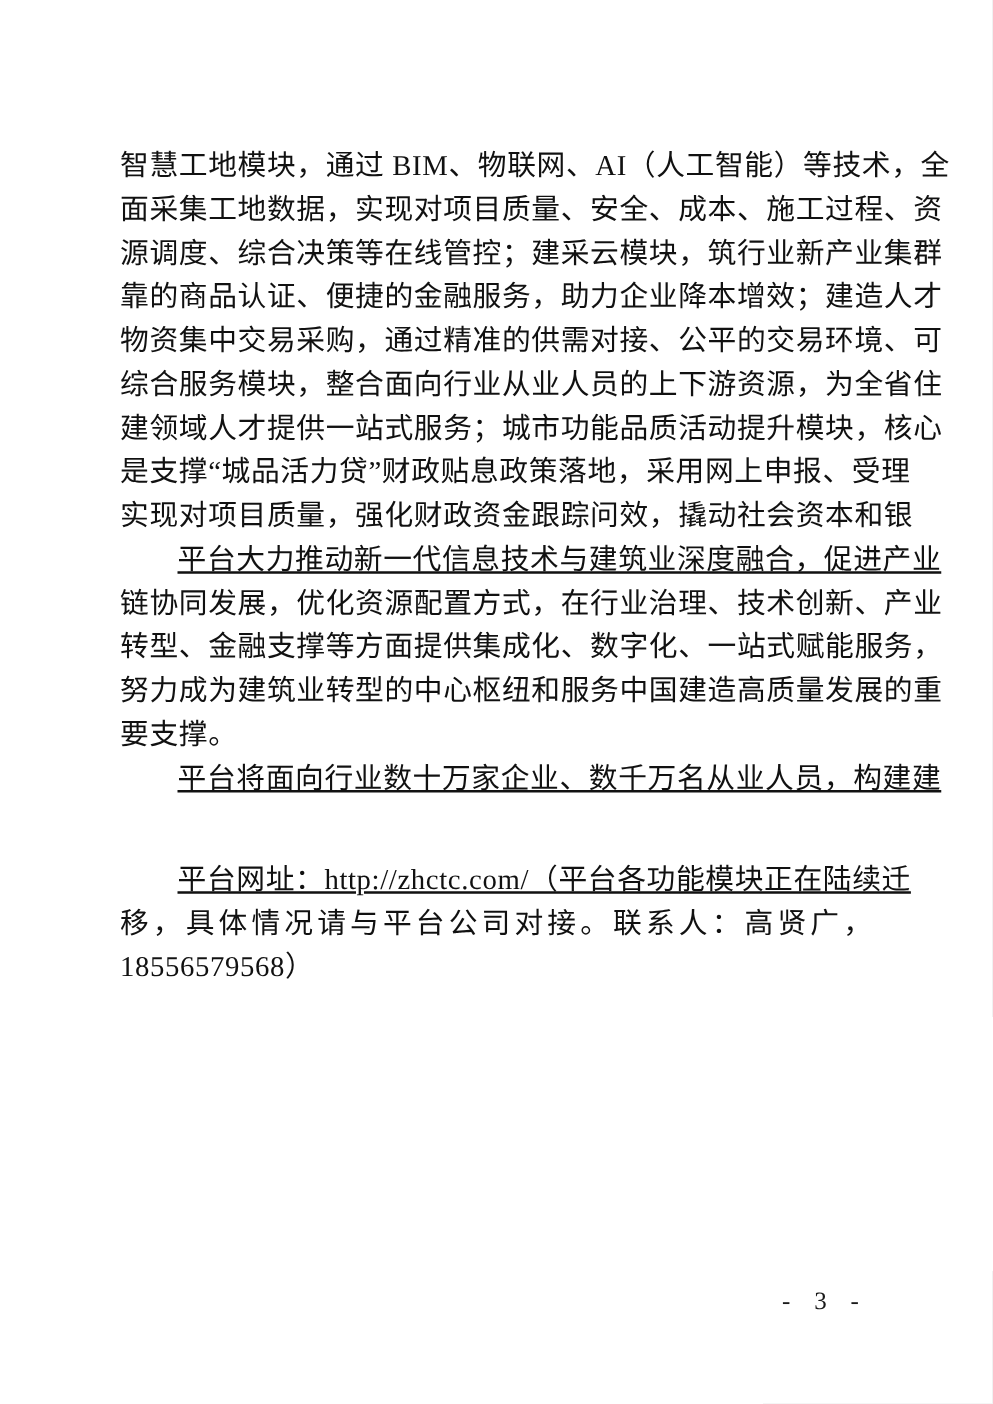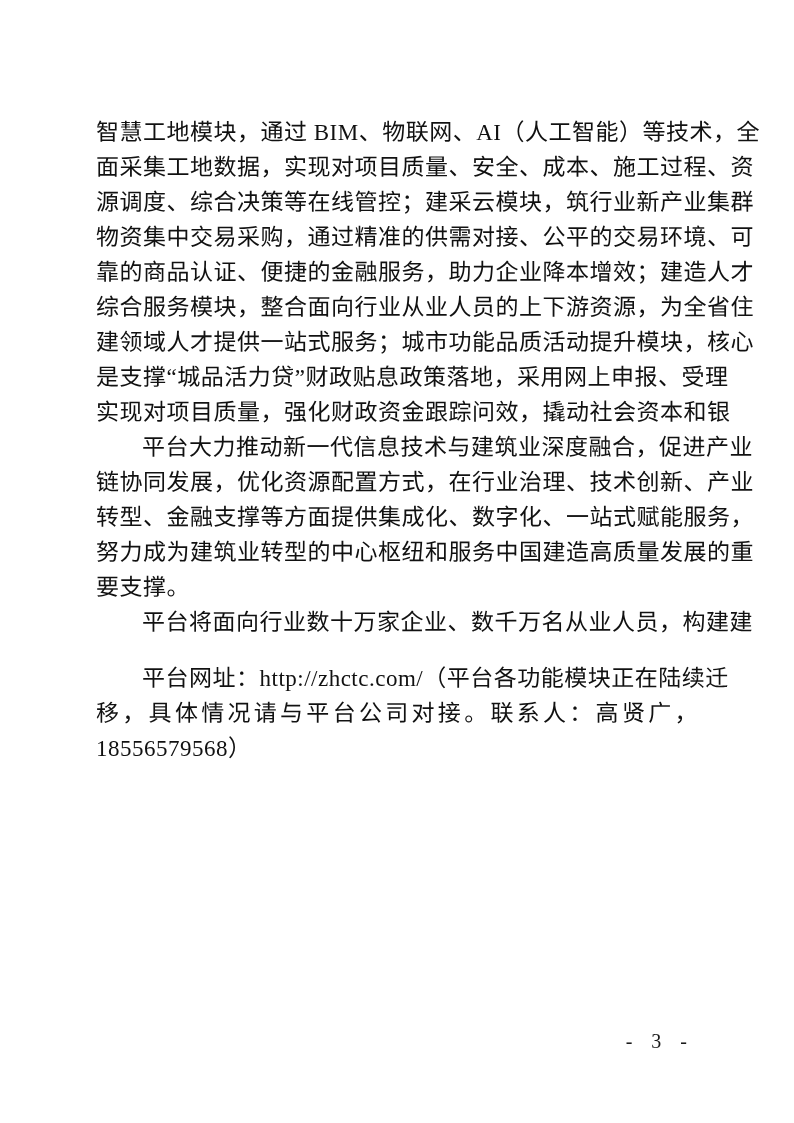--- a/index.html
+++ b/index.html
@@ -17,56 +17,56 @@
   .body-text {
     position: absolute;
     top: 115px;
     left: 96px;
     width: 602px;
     font-size: 23px;
     line-height: 35px;
     letter-spacing: 0.5px;
   }
   .para { margin: 0; }
-  .para.spaced { margin-top: 21px; }
+  .para.spaced { margin-top: 46px; }
   .line {
     text-align: justify;
     text-align-last: justify;
     text-justify: inter-character;
     white-space: nowrap;
     height: 35px;
     overflow: visible;
   }
   .line.last {
     text-align-last: left;
     white-space: normal;
   }
-  .line.indent { text-indent: 46px; }
+  .line.indent { text-indent: 46px; text-decoration: underline; }
   .page-number {
     position: absolute;
     top: 1030px;
     right: 100px;
     font-size: 20px;
     letter-spacing: 7px;
     color: #1a1a1a;
     font-family: "Liberation Serif", "DejaVu Serif", serif;
   }
 </style>
 </head>
 <body>
 
 <div class="page">
   <main class="body-text">
 
     <section class="para">
       <div class="line">智慧工地模块，通过 BIM、物联网、AI（人工智能）等技术，全</div>
       <div class="line">面采集工地数据，实现对项目质量、安全、成本、施工过程、资</div>
       <div class="line">源调度、综合决策等在线管控；建采云模块，筑行业新产业集群</div>
+      <div class="line">靠的商品认证、便捷的金融服务，助力企业降本增效；建造人才</div>
       <div class="line">物资集中交易采购，通过精准的供需对接、公平的交易环境、可</div>
-      <div class="line">靠的商品认证、便捷的金融服务，助力企业降本增效；建造人才</div>
       <div class="line">综合服务模块，整合面向行业从业人员的上下游资源，为全省住</div>
       <div class="line">建领域人才提供一站式服务；城市功能品质活动提升模块，核心</div>
       <div class="line">是支撑“城品活力贷”财政贴息政策落地，采用网上申报、受理</div>
       <div class="line">实现对项目质量，强化财政资金跟踪问效，撬动社会资本和银</div>
     </section>
 
     <section class="para">
       <div class="line indent">平台大力推动新一代信息技术与建筑业深度融合，促进产业</div>
       <div class="line">链协同发展，优化资源配置方式，在行业治理、技术创新、产业</div>
       <div class="line">转型、金融支撑等方面提供集成化、数字化、一站式赋能服务，</div>

